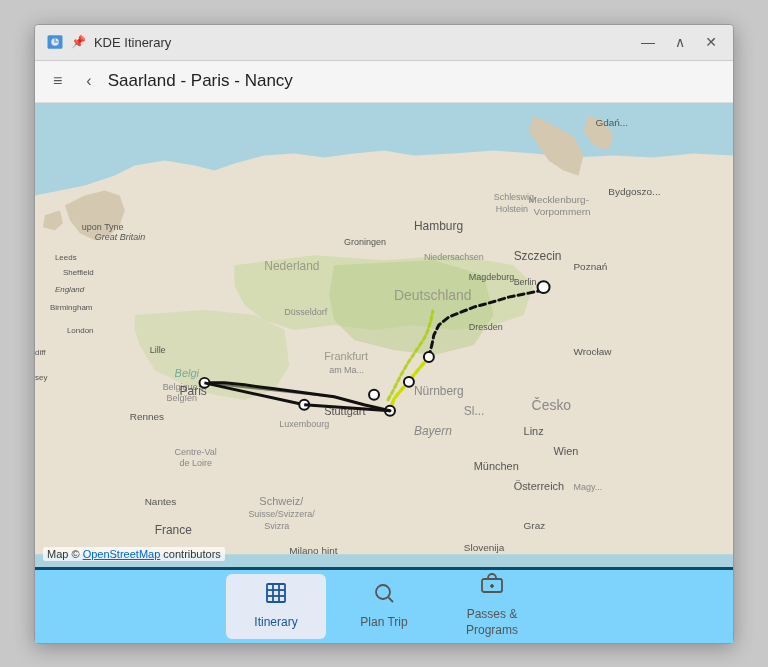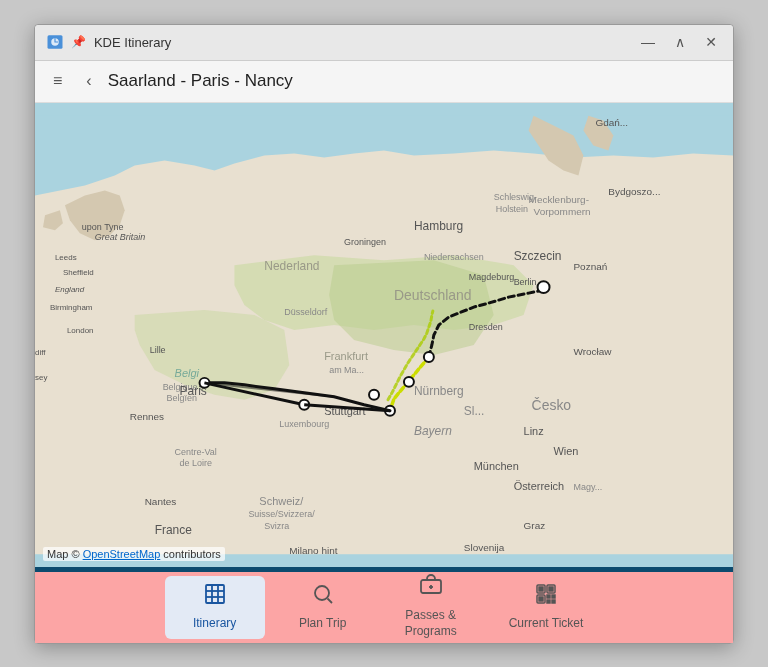--- a/index.html
+++ b/index.html
@@ -110,22 +110,22 @@
       background: rgba(255,255,255,0.7);
       padding: 1px 4px;
       border-radius: 2px;
     }
     .map-attribution a {
       color: #0066cc;
       text-decoration: underline;
     }
     .bottom-nav {
       height: 76px;
-      background: #fca5a5;
-      border-top: 5px solid #0c4a6e;
+      background: #7dd3fc;
+      border-top: 3px solid #0c4a6e;
       display: flex;
       align-items: stretch;
       justify-content: center;
     }
     .nav-item {
       display: flex;
       flex-direction: column;
       align-items: center;
       justify-content: center;
       padding: 8px 20px;
@@ -329,33 +329,15 @@
         <svg width="24" height="24" viewBox="0 0 24 24" fill="none" stroke="#555" stroke-width="1.8">
           <rect x="2" y="6" width="20" height="13" rx="2"></rect>
           <path d="M16 6 V5 a4 4 0 0 0-8 0 V6"></path>
           <line x1="12" y1="11" x2="12" y2="15"></line>
           <line x1="10" y1="13" x2="14" y2="13"></line>
         </svg>
       </span>
       <span class="nav-label">Passes &amp;<br>Programs</span>
     </button>
 
-    <button class="nav-item">
-      <span class="nav-icon">
-        <svg width="24" height="24" viewBox="0 0 24 24" fill="none" stroke="#555" stroke-width="1.5">
-
-          <rect x="3" y="3" width="8" height="8" rx="1"></rect>
-          <rect x="5" y="5" width="4" height="4" fill="#555"></rect>
-          <rect x="13" y="3" width="8" height="8" rx="1"></rect>
-          <rect x="15" y="5" width="4" height="4" fill="#555"></rect>
-          <rect x="3" y="13" width="8" height="8" rx="1"></rect>
-          <rect x="5" y="15" width="4" height="4" fill="#555"></rect>
-          <rect x="13" y="13" width="3" height="3" fill="#555"></rect>
-          <rect x="18" y="13" width="3" height="3" fill="#555"></rect>
-          <rect x="13" y="18" width="3" height="3" fill="#555"></rect>
-          <rect x="18" y="18" width="3" height="3" fill="#555"></rect>
-        </svg>
-      </span>
-      <span class="nav-label">Current Ticket</span>
-    </button>
 
   </div>
 </div>
 
 </body></html>

